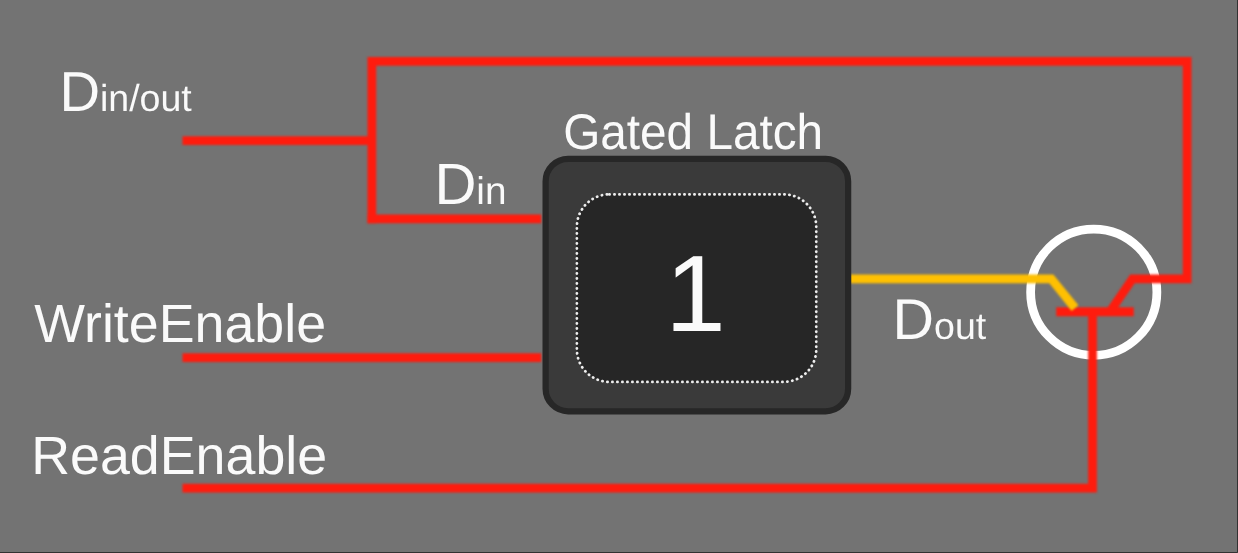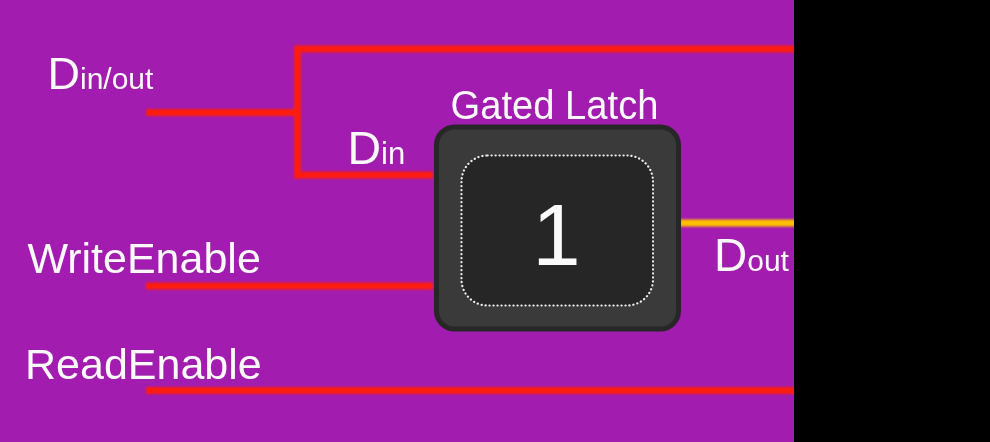--- a/index.html
+++ b/index.html
@@ -1,16 +1,16 @@
 <!DOCTYPE html>
 <html><head>
 <meta charset="utf-8">
 <style>
   html,body{margin:0;padding:0;background:#000;}
-  #stage{position:relative;width:794px;height:442px;background:#a21caf;overflow:hidden;}
+  #stage{position:relative;width:990px;height:442px;background:#737373;overflow:hidden;}
   svg text{font-family:"Liberation Sans",sans-serif;fill:#fafafa;}
 </style>
 </head>
 <body>
 <div id="stage">
 <svg width="990" height="442" viewBox="0 0 990 442" xmlns="http://www.w3.org/2000/svg">
 
   <circle cx="875" cy="233.7" r="50.5" stroke="#ffffff" stroke-width="7" fill="none" style="filter:blur(0.55px)"></circle>
 
   <g stroke="#fe1c0e" stroke-width="7" fill="none" style="filter:blur(0.8px)">

